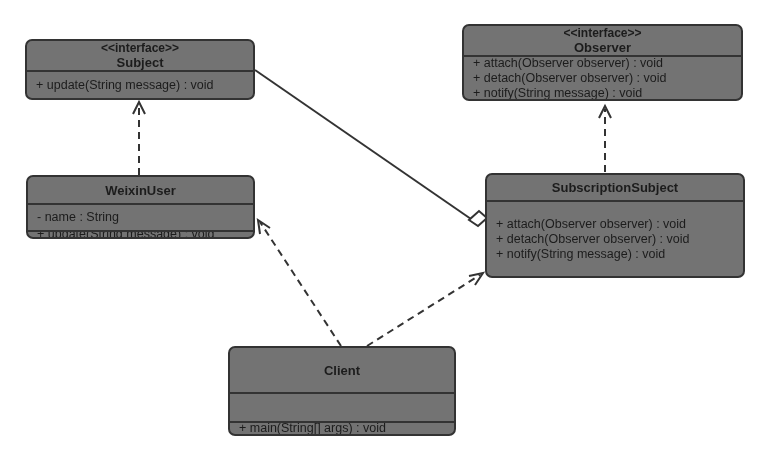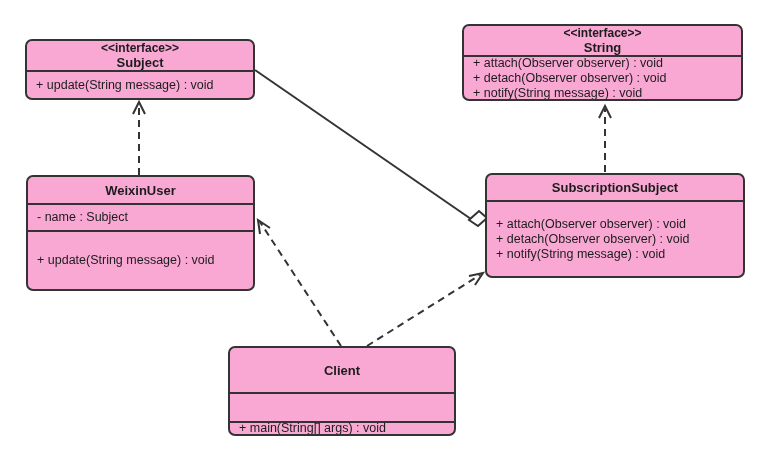--- a/index.html
+++ b/index.html
@@ -2,21 +2,21 @@
 <html><head>
 <meta charset="utf-8">
 <style>
   html,body{margin:0;padding:0;background:#ffffff;}
   #canvas{
     position:relative;width:776px;height:460px;background:#ffffff;overflow:hidden;
     font-family:"Liberation Sans","DejaVu Sans",sans-serif;color:#1c1c1c;
   }
   #connector-layer{position:absolute;left:0;top:0;width:776px;height:460px;}
   .uml-class{
-    position:absolute;box-sizing:border-box;background:#f9a8d4;
+    position:absolute;box-sizing:border-box;background:#737373;
     border:2px solid #333333;border-radius:7px;
     display:flex;flex-direction:column;
   }
   .compartment{box-sizing:border-box;overflow:hidden;}
   .compartment + .compartment{border-top:2px solid #333333;}
   .title{display:flex;flex-direction:column;align-items:center;justify-content:center;}
   .stereotype{font-weight:bold;font-size:12px;line-height:14px;}
   .cname{font-weight:bold;font-size:13px;line-height:15px;}
   .members{flex:1;display:flex;flex-direction:column;justify-content:center;padding:1px 20px 1px 9px;}
   .member{font-size:12.5px;line-height:15px;white-space:nowrap;}
@@ -60,35 +60,35 @@
       <div class="cname">Subject</div>
     </div>
     <div class="compartment members">
       <div class="member">+ update(String message) : void</div>
     </div>
   </div>
 
   <div class="uml-class" style="left:462px;top:24px;width:281px;height:77px">
     <div class="compartment title" style="height:29px">
       <div class="stereotype">&lt;&lt;interface&gt;&gt;</div>
-      <div class="cname">String</div>
+      <div class="cname">Observer</div>
     </div>
     <div class="compartment members">
       <div class="member">+ attach(Observer observer) : void</div>
       <div class="member">+ detach(Observer observer) : void</div>
       <div class="member">+ notify(String message) : void</div>
     </div>
   </div>
 
-  <div class="uml-class" style="left:26px;top:175px;width:229px;height:116px">
+  <div class="uml-class" style="left:26px;top:175px;width:229px;height:64px">
     <div class="compartment title" style="height:26px">
       <div class="cname">WeixinUser</div>
     </div>
     <div class="compartment members" style="flex:0 0 27px">
-      <div class="member">- name : Subject</div>
+      <div class="member">- name : String</div>
     </div>
     <div class="compartment members">
       <div class="member">+ update(String message) : void</div>
     </div>
   </div>
 
   <div class="uml-class" style="left:485px;top:173px;width:260px;height:105px">
     <div class="compartment title" style="height:25px">
       <div class="cname">SubscriptionSubject</div>
     </div>

